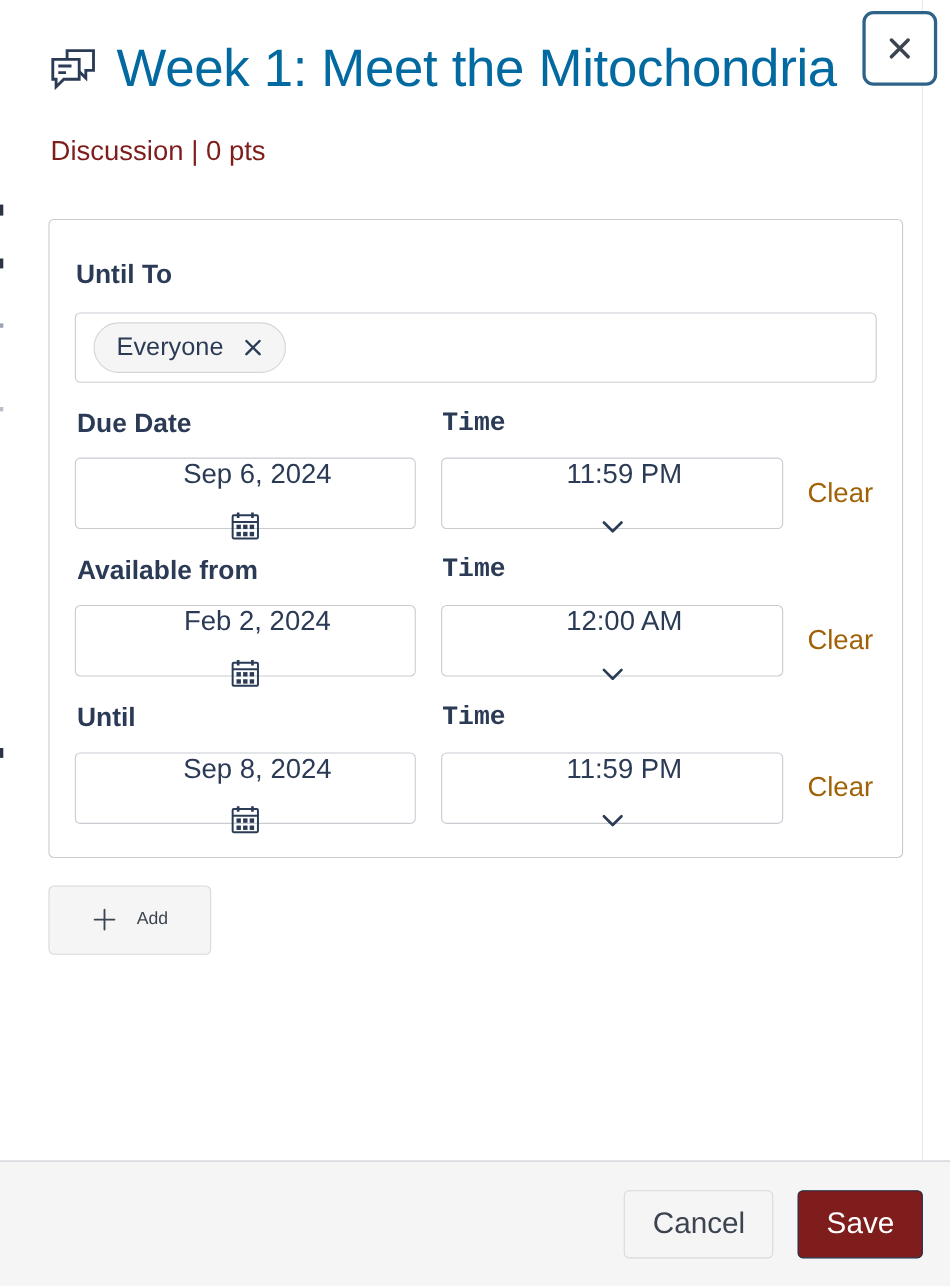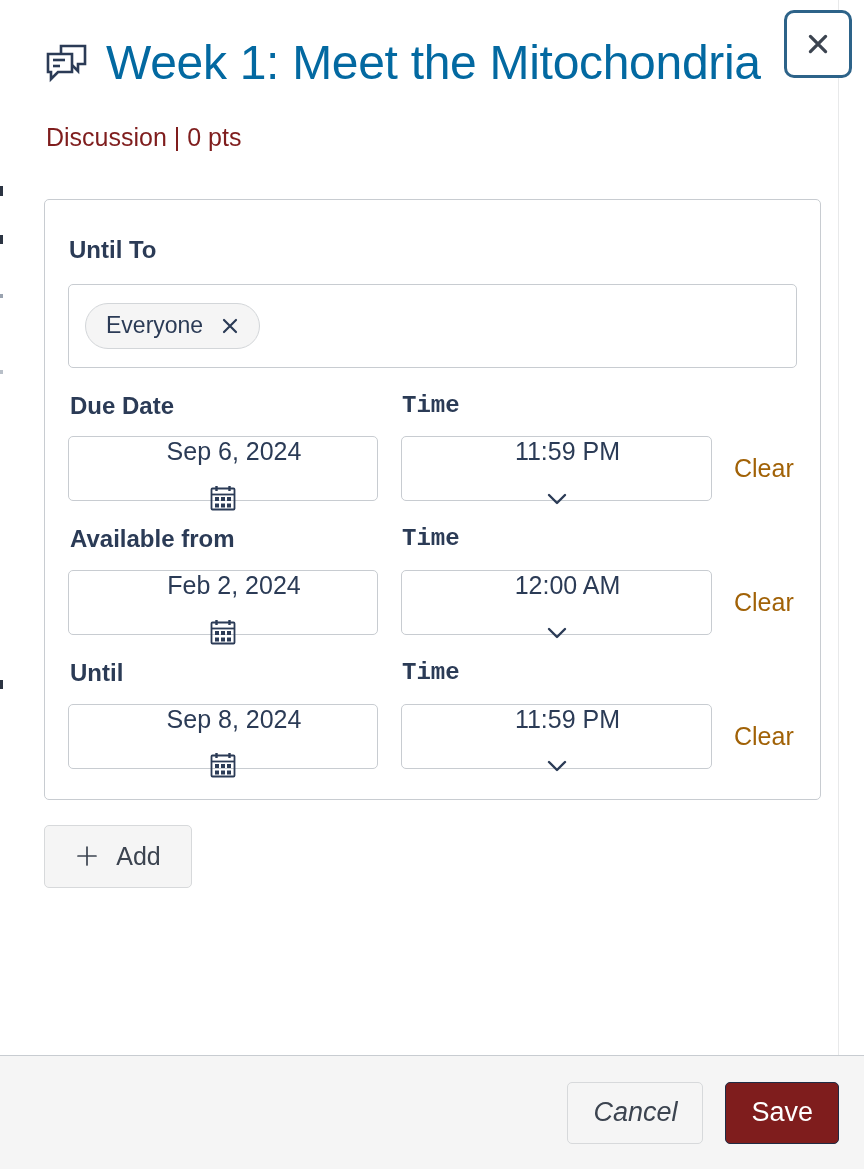--- a/index.html
+++ b/index.html
@@ -121,21 +121,21 @@
     font-size: 24px;
     font-weight: 700;
     color: #2b3b56;
     line-height: 1.2;
     white-space: nowrap;
   }
 
   .assign-label { margin-bottom: 19px; padding-left: 1px; }
 
   .token-input {
-    height: 84px;
+    height: 64px;
     border: 1px solid #c8ccd1;
     border-radius: 5px;
     background: #ffffff;
     display: flex;
     align-items: center;
     padding: 0 16px;
     cursor: text;
   }
 
   .token {
@@ -222,21 +222,21 @@
 
   
   .add-btn {
     margin: 25px 0 0 44px;
     height: 63px;
     width: 148px;
     border: 1px solid #d7d9db;
     border-radius: 5px;
     background: #f5f5f5;
     color: #3c4450;
-    font-size: 25px;
+    font-size: 16px;
     font-family: "Liberation Sans", sans-serif;
     display: inline-flex;
     align-items: center;
     justify-content: center;
     gap: 17px;
     cursor: pointer;
   }
   .add-btn .plus {
     display: inline-flex;
     align-items: center;
@@ -267,21 +267,20 @@
     display: inline-flex;
     align-items: center;
     justify-content: center;
     padding: 0 25px;
   }
   .btn-cancel {
     background: #f5f5f5;
     border: 1px solid #d7d9db;
     color: #3c4450;
     min-width: 131px;
-    font-style: italic;
   }
   .btn-save {
     background: #7f1d1d;
     border: 1px solid #1f2c44;
     color: #ffffff;
     min-width: 108px;
   }
 </style>
 </head>
 <body>

